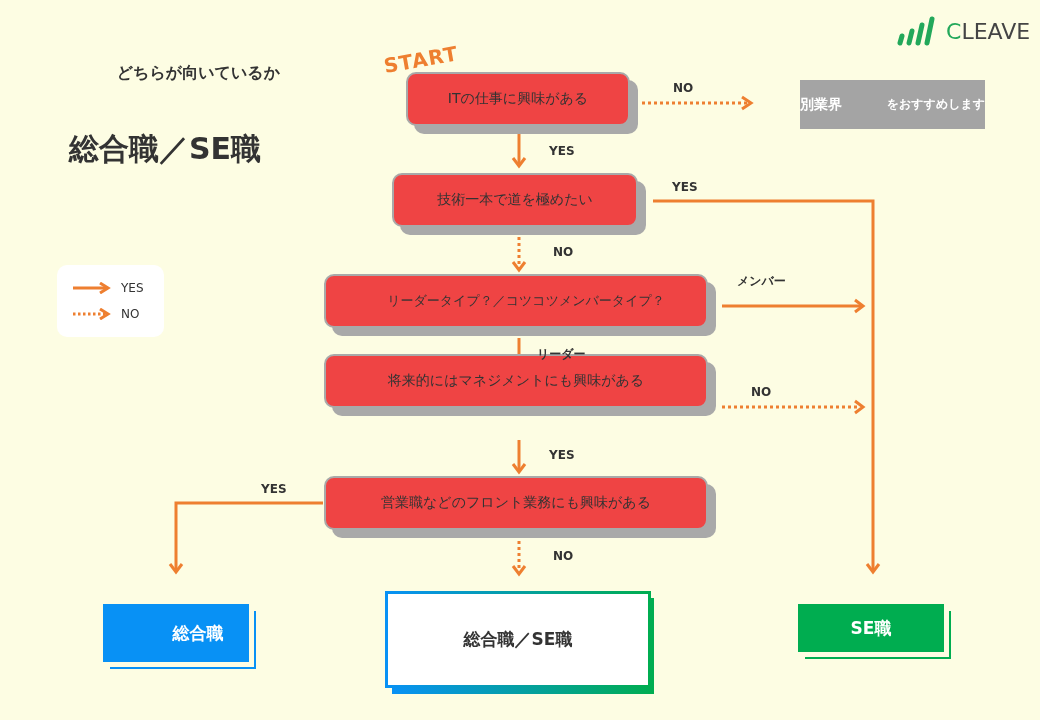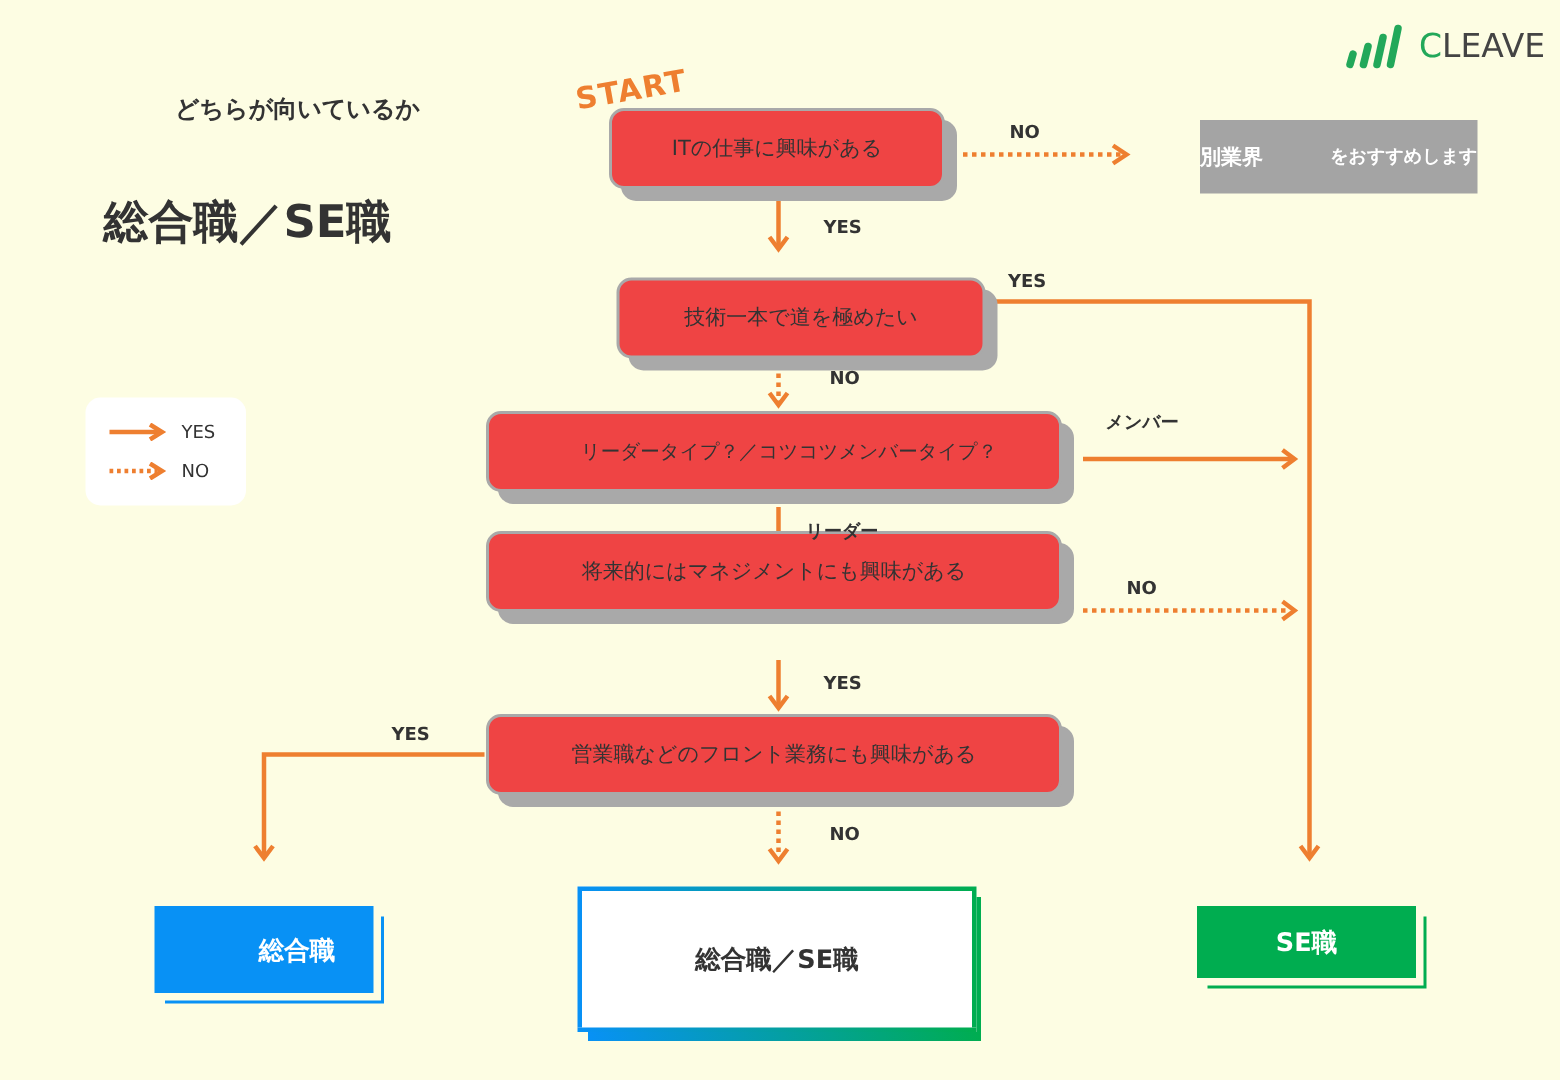--- a/index.html
+++ b/index.html
@@ -122,21 +122,21 @@
       <polyline points="513,566 519,574 525,566"></polyline>
     </g>
   </g>
 </svg>
 
 <div class="abs start">START</div>
 
 <div class="qbox" style="left:406px; top:72px; width:224px; height:54px;">
   <span>ITの仕事に興味がある</span>
 </div>
-<div class="qbox" style="left:411px; top:173px; width:246px; height:54px;margin-top:12px;">
+<div class="qbox" style="left:392px; top:173px; width:246px; height:54px;">
   <span>技術一本で道を極めたい</span>
 </div>
 <div class="qbox" style="left:324px; top:274px; width:384px; height:54px; font-size:13px;padding-left:20px;">
   <span>リーダータイプ？／コツコツメンバータイプ？</span>
 </div>
 <div class="qbox" style="left:324px; top:354px; width:384px; height:54px;">
   <span>将来的にはマネジメントにも興味がある</span>
 </div>
 <div class="qbox" style="left:324px; top:476px; width:384px; height:54px;">
   <span>営業職などのフロント業務にも興味がある</span>

